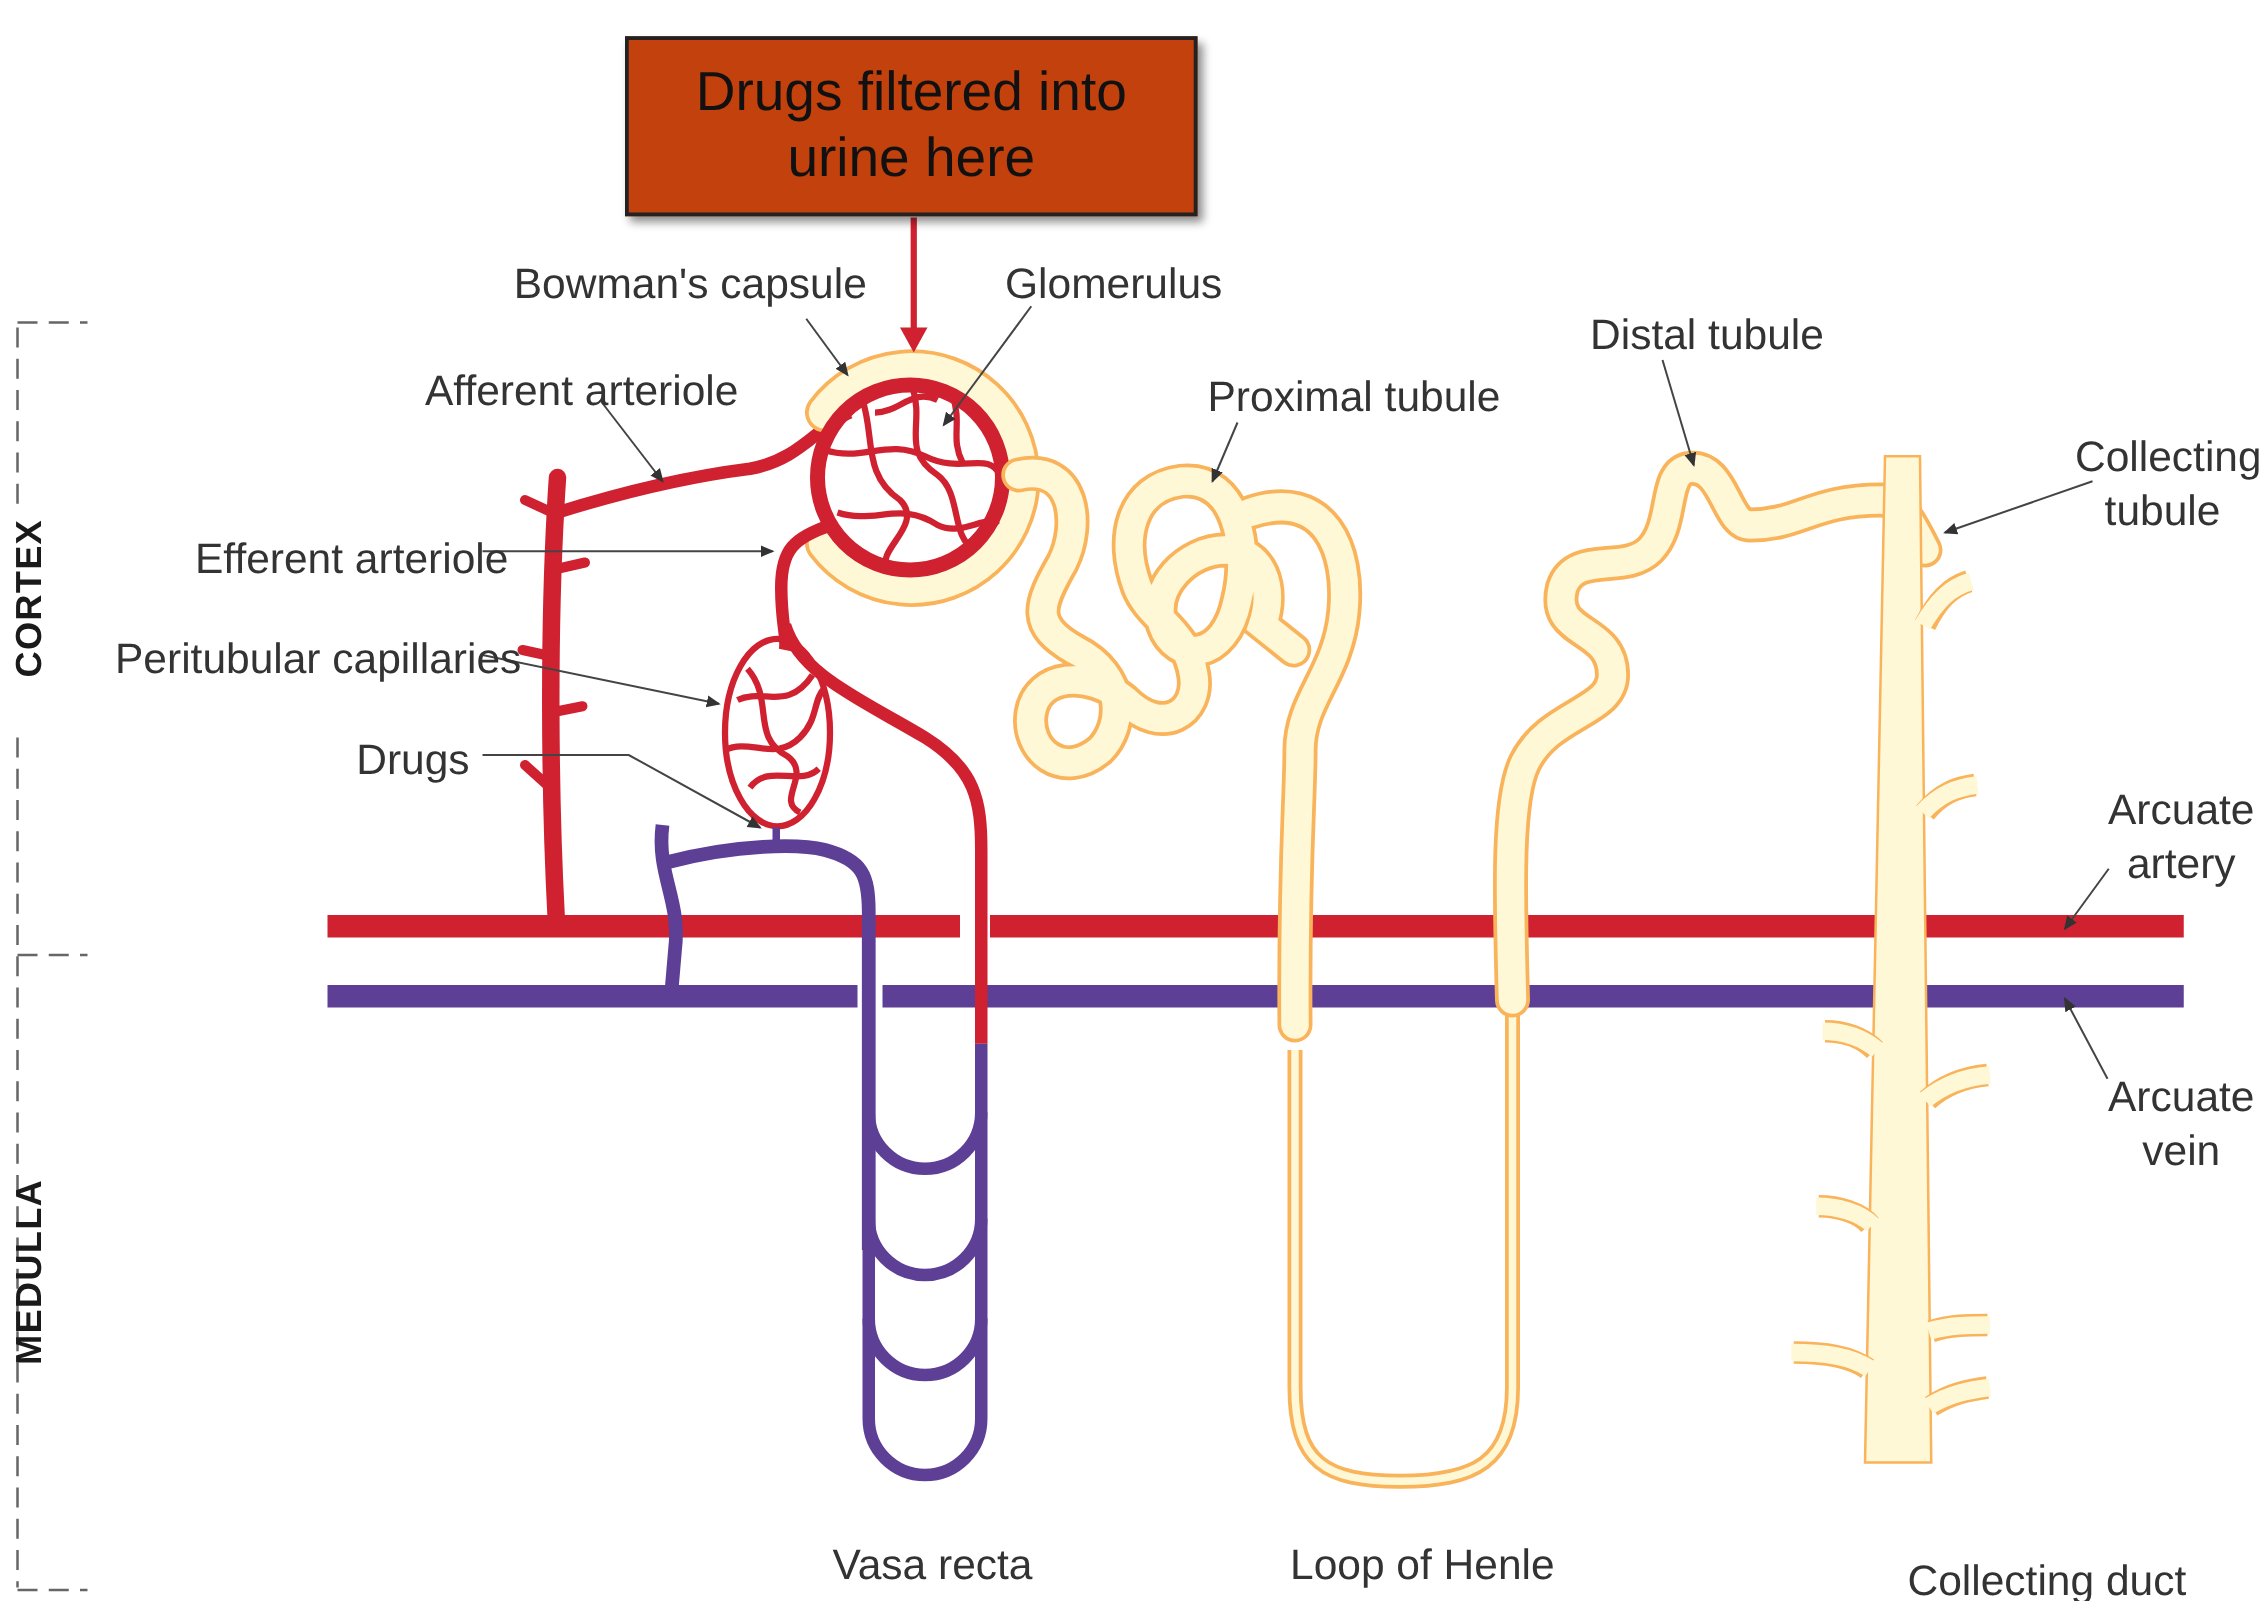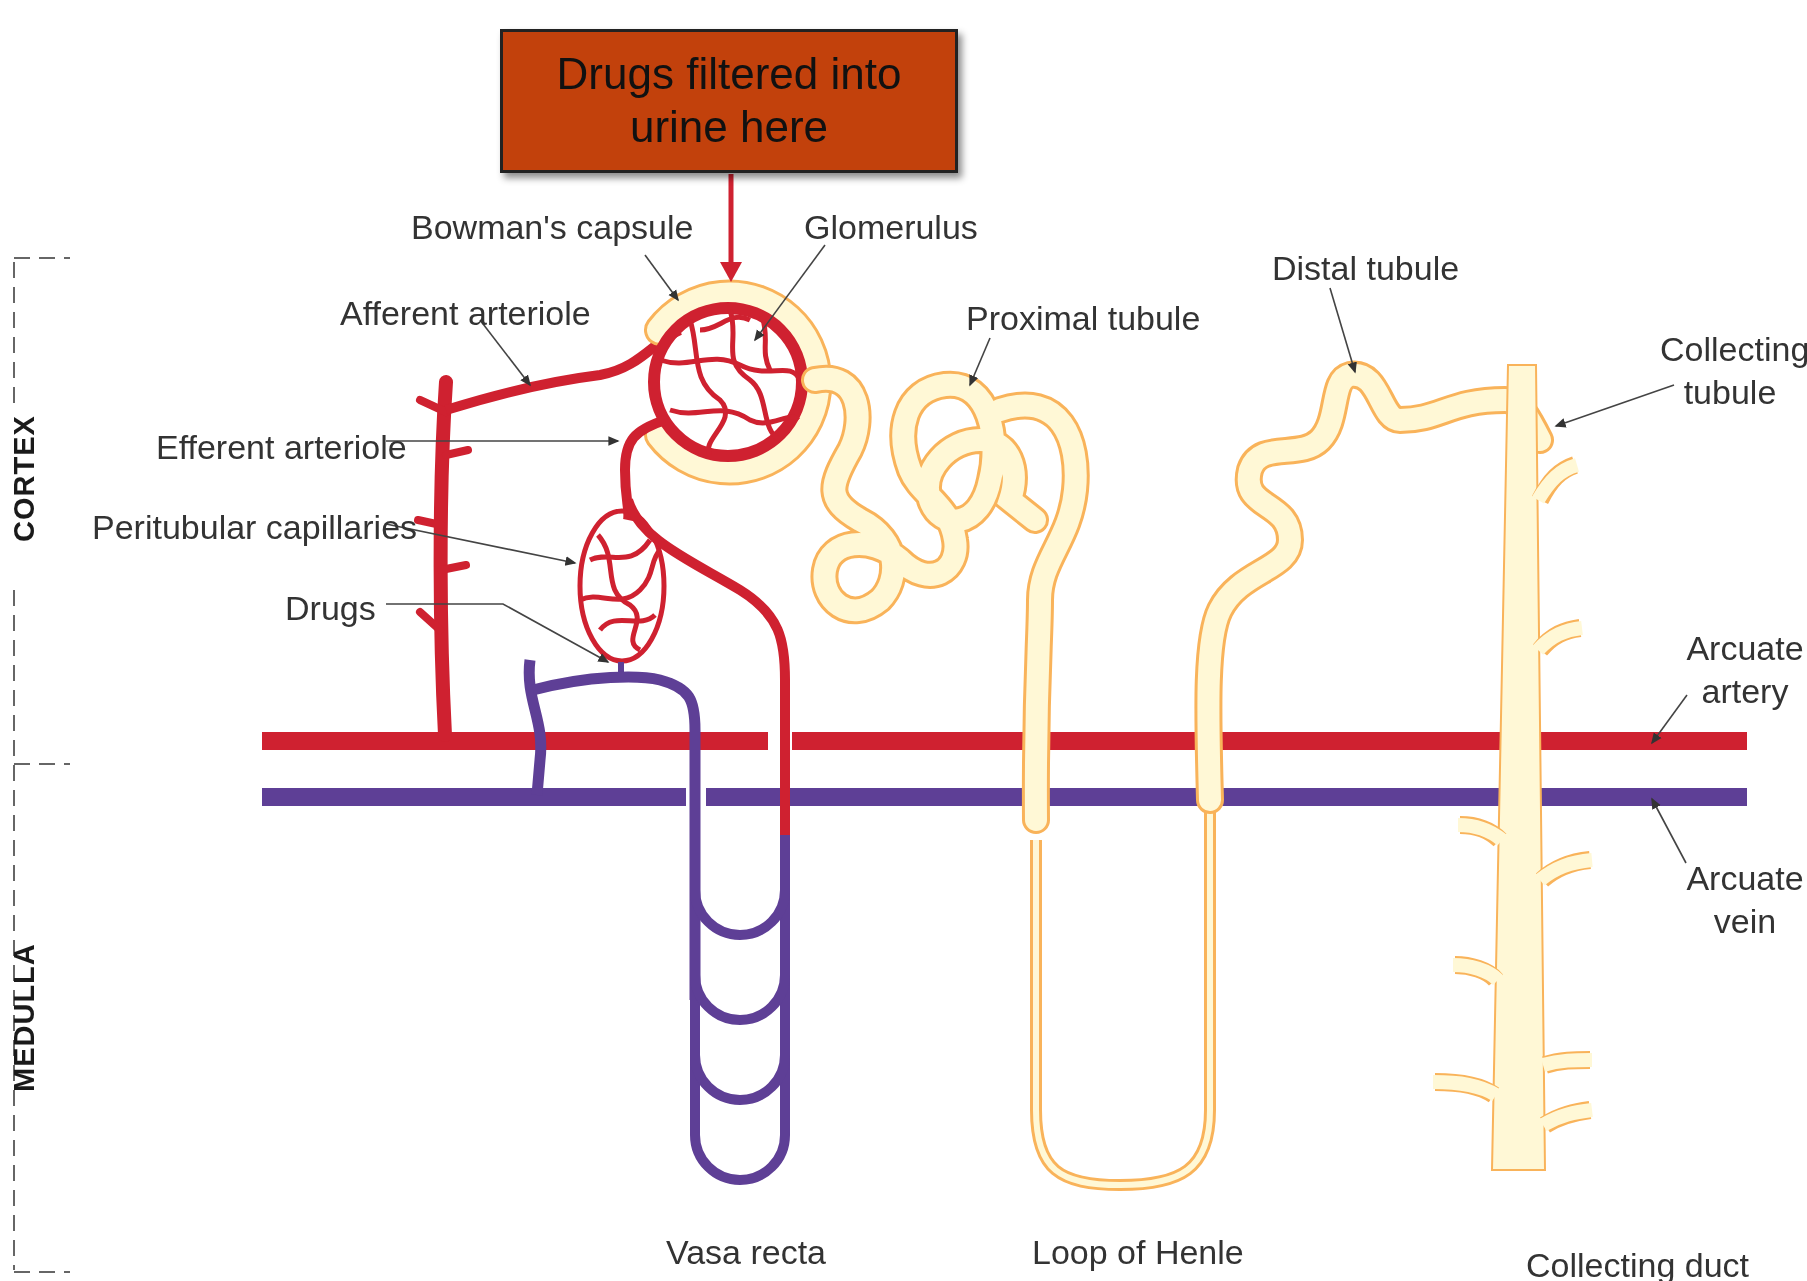--- a/index.html
+++ b/index.html
@@ -178,21 +178,21 @@
 
 
 <div class="lbl" style="left:411px; top:206px;">Bowman's capsule</div>
 <div class="lbl" style="left:792px; top:206px;margin-left:12px;">Glomerulus</div>
 <div class="lbl" style="left:316px; top:292px;margin-left:24px;">Afferent arteriole</div>
 <div class="lbl" style="left:156px; top:426px;">Efferent arteriole</div>
 <div class="lbl" style="left:92px; top:506px;">Peritubular capillaries</div>
 <div class="lbl" style="left:285px; top:587px;">Drugs</div>
 <div class="lbl" style="left:966px; top:297px;">Proximal tubule</div>
 <div class="lbl" style="left:1240px; top:247px;margin-left:32px;">Distal tubule</div>
-<div class="lbl center" style="left:1660px; top:328px; width:140px;">
+<div class="lbl center" style="left:1660px; top:345px; width:140px;">
   <span>Collecting</span><br>
   <span>tubule</span>
 </div>
 <div class="lbl center" style="left:1680px; top:627px; width:130px;">
   <span>Arcuate</span><br>
   <span>artery</span>
 </div>
 <div class="lbl center" style="left:1680px; top:857px; width:130px;">
   <span>Arcuate</span><br>
   <span>vein</span>

